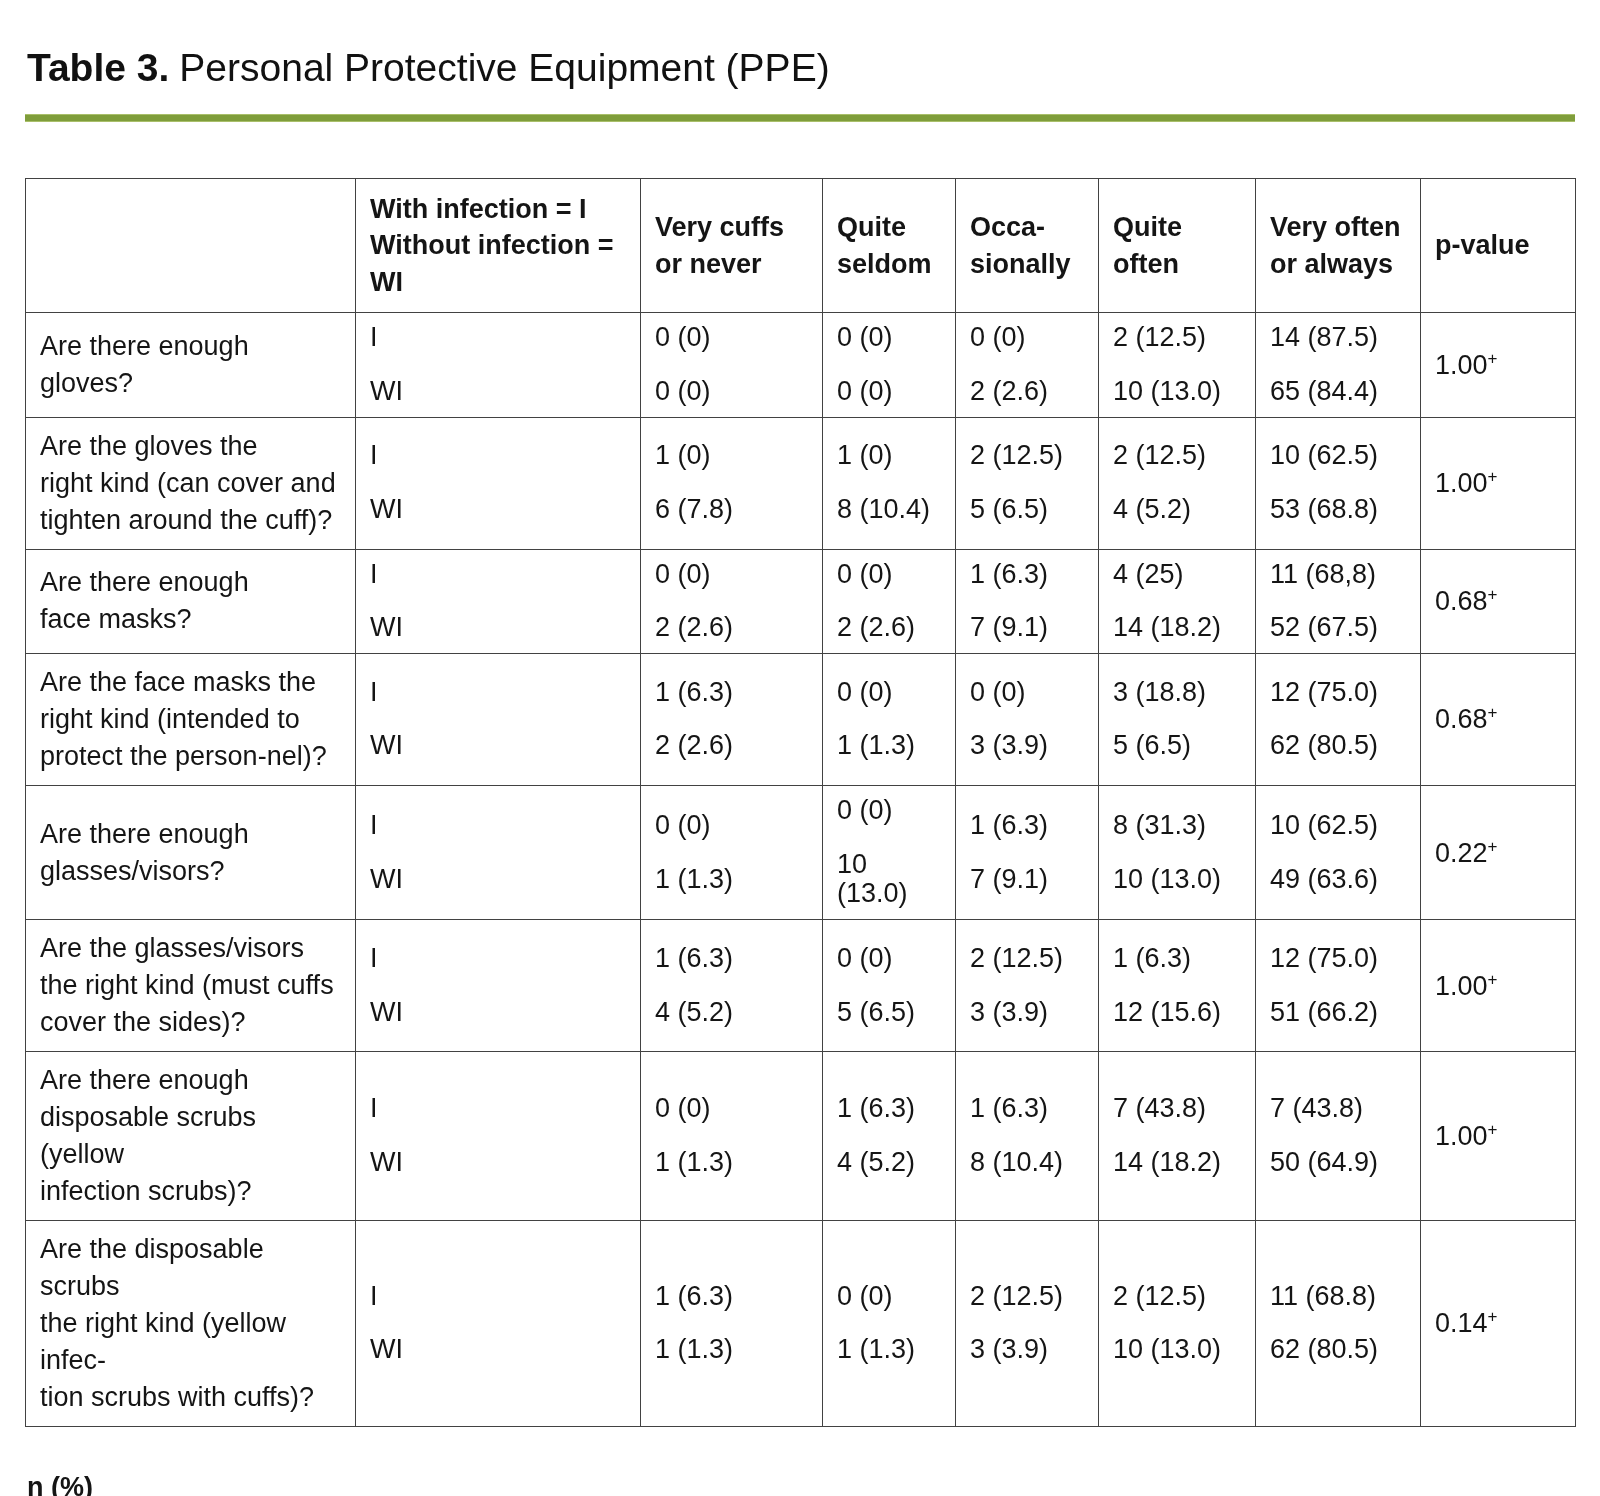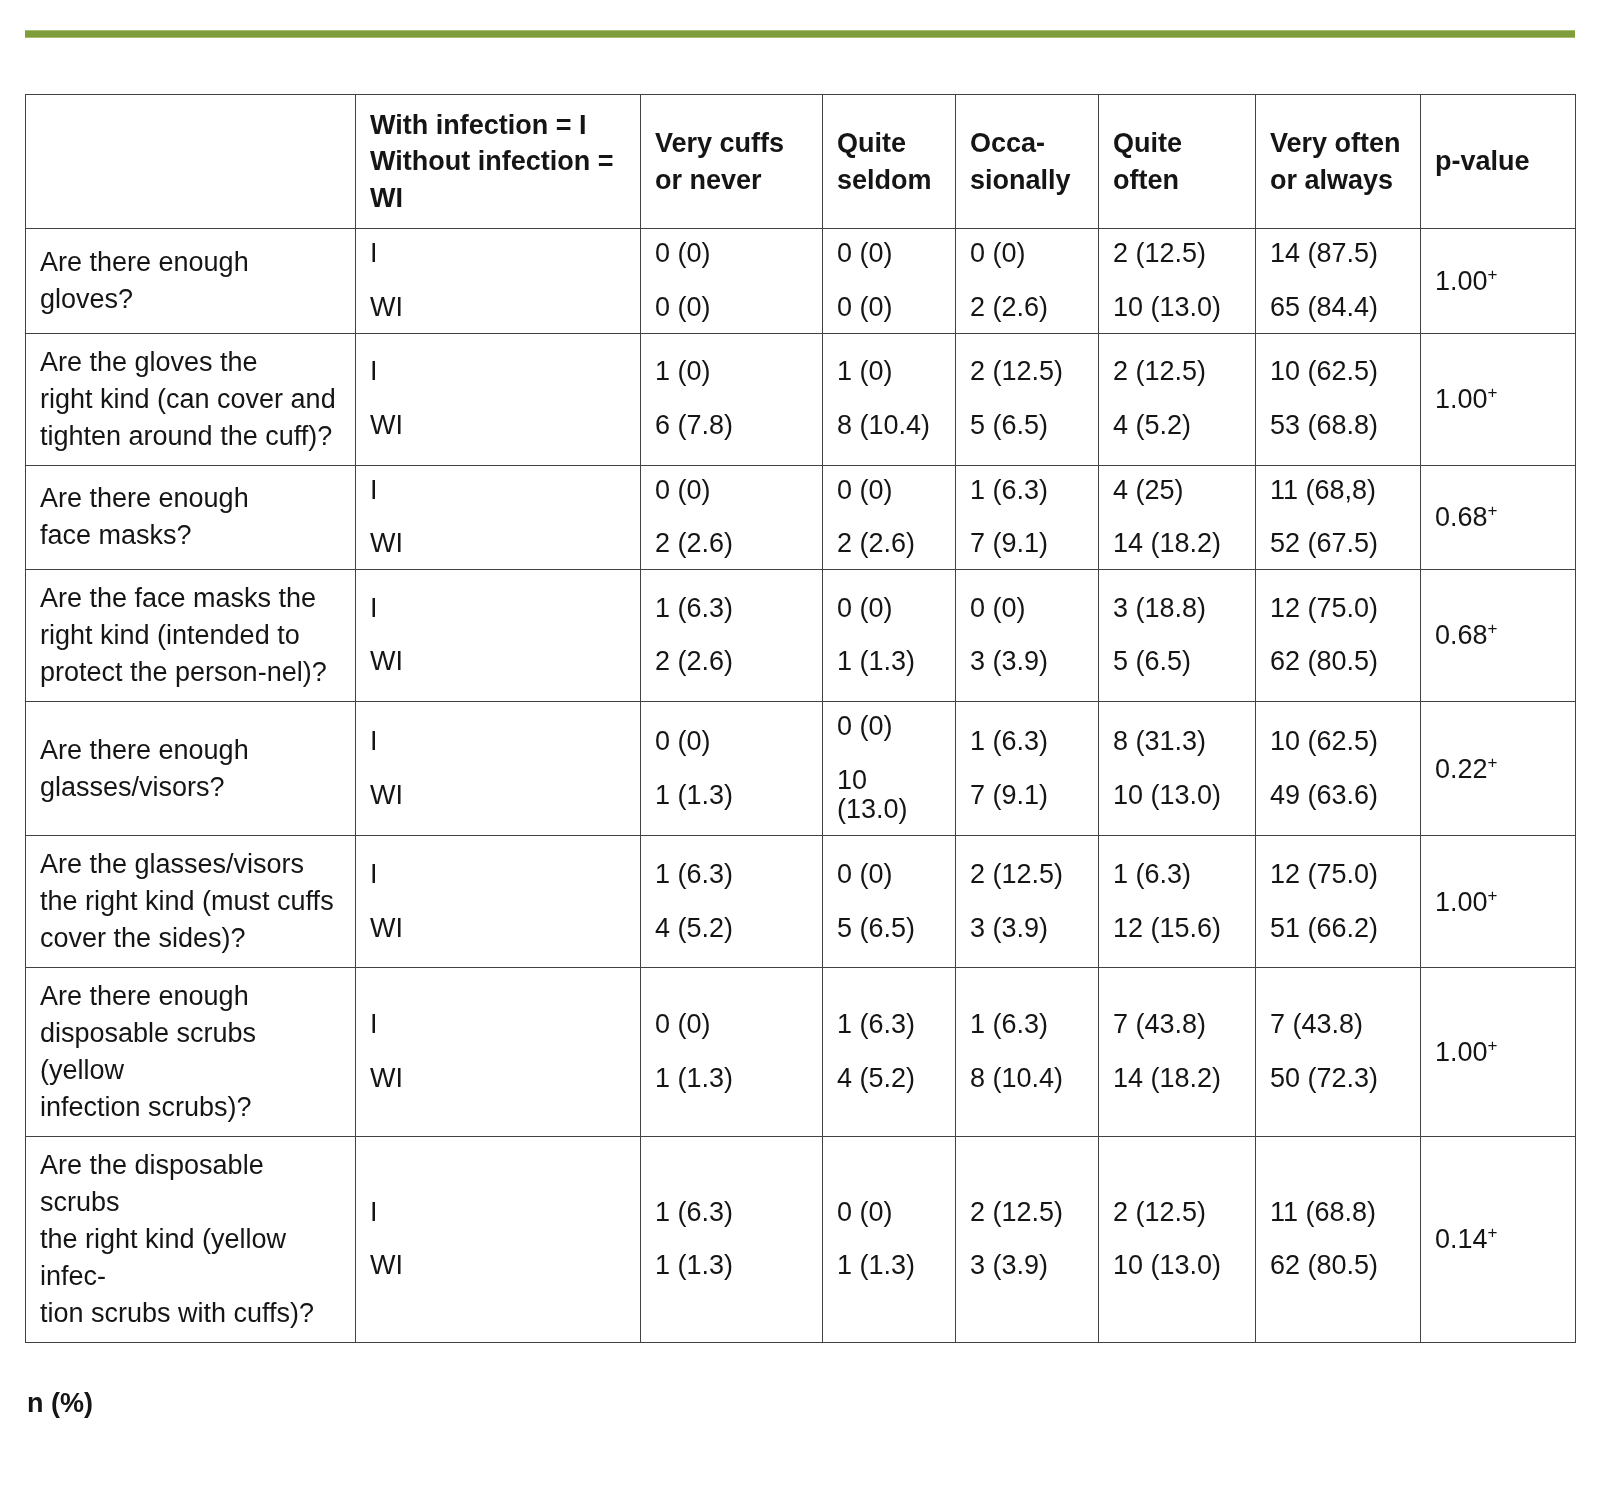--- a/index.html
+++ b/index.html
@@ -81,20 +81,23 @@
     line-height: 1.38;
   }
   .footnotes .fn-bold { font-weight: 700; }
   .footnotes sup { font-size: 17px; }
 </style>
 </head>
 <body>
 
 <div class="page">
 
+  <div class="title">
+    <span class="t-label">Table 3.</span><span class="t-rest">Personal Protective Equipment (PPE)</span>
+  </div>
 
   <div class="rule top"></div>
 
   <table class="ppe">
     <colgroup>
       <col style="width:330px">
       <col style="width:285px">
       <col style="width:182px">
       <col style="width:133px">
       <col style="width:143px">
@@ -400,21 +403,21 @@
           </td>
           <td>
             <div class="pair">
               <div>7 (43.8)</div>
               <div>14 (18.2)</div>
             </div>
           </td>
           <td>
             <div class="pair">
               <div>7 (43.8)</div>
-              <div>50 (72.3)</div>
+              <div>50 (64.9)</div>
             </div>
           </td>
           <td class="pvalue-cell"><span>1.00</span><sup>+</sup></td>
         </tr>
         <tr>
           <td class="question-cell">Are the disposable scrubs
 the right kind (yellow infec-
 tion scrubs with cuffs)?</td>
           <td>
             <div class="pair">

